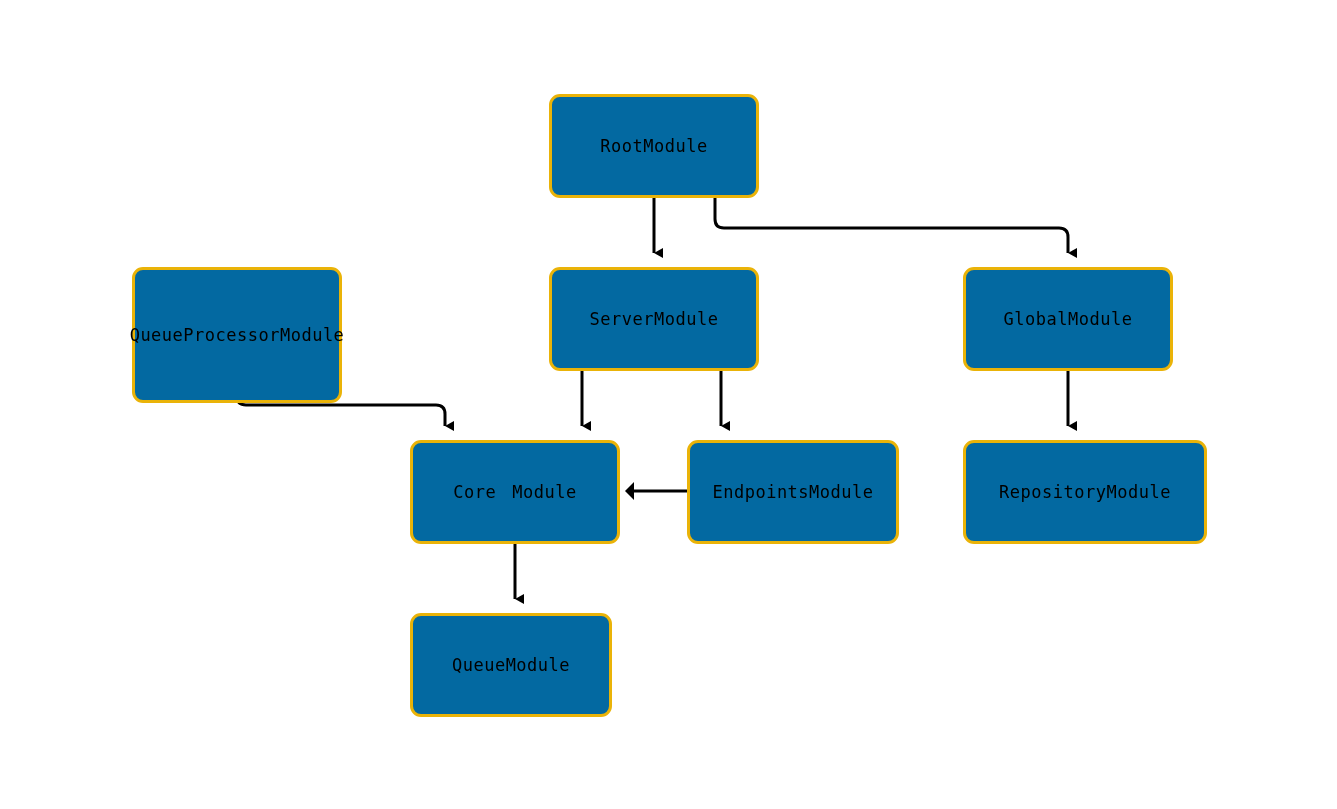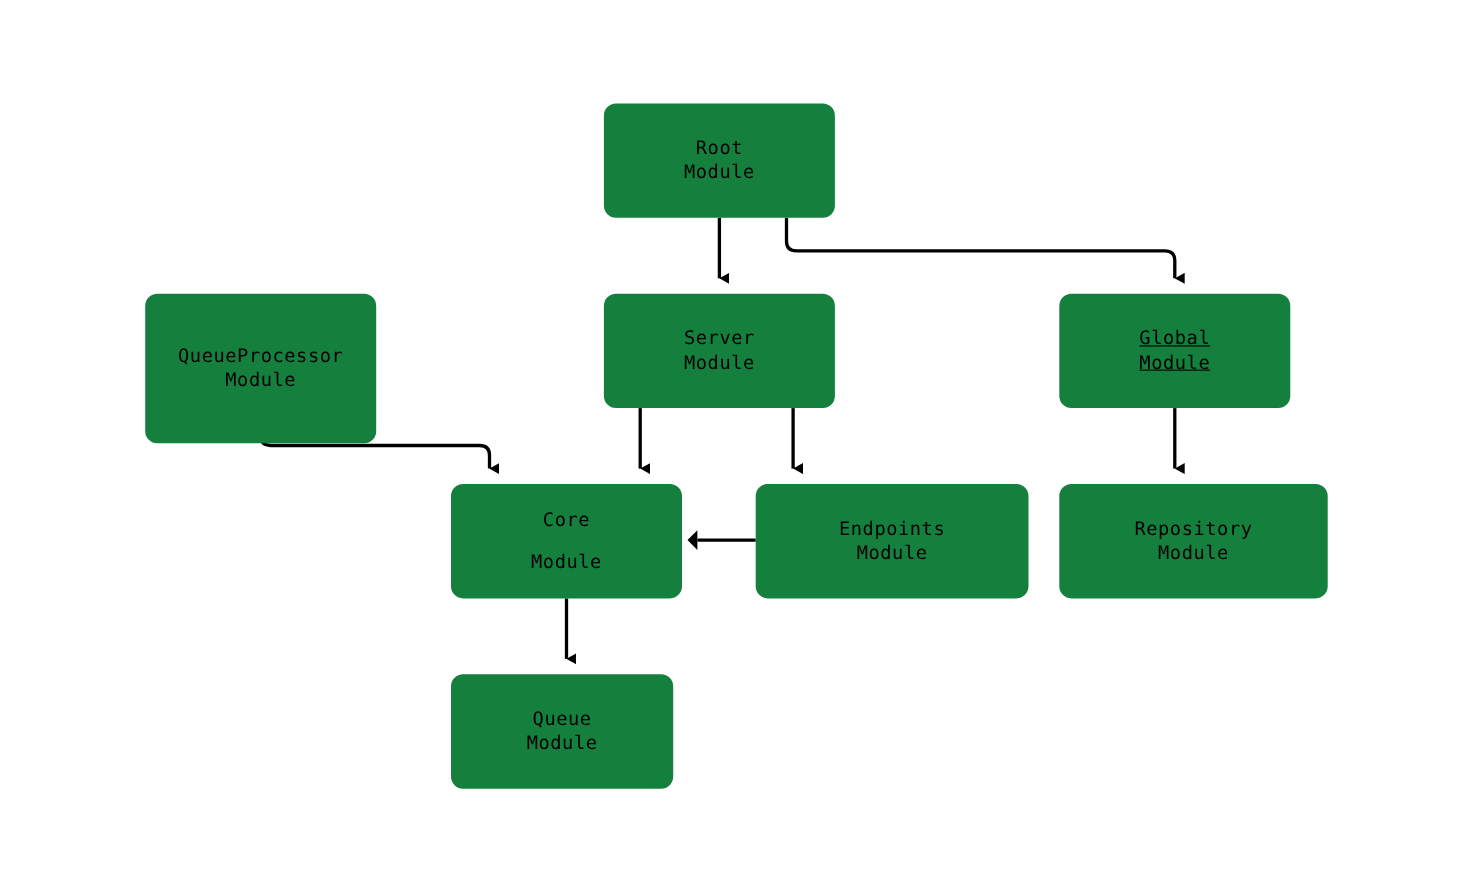--- a/index.html
+++ b/index.html
@@ -19,25 +19,25 @@
   #edge-layer {
     position: absolute;
     left: 0;
     top: 0;
     width: 1337px;
     height: 809px;
   }
   .node {
     position: absolute;
     box-sizing: border-box;
-    background: #15803d;
-    border: 3px solid #15803d;
+    background: #0369a1;
+    border: 3px solid #eab308;
     border-radius: 11px;
     display: flex;
-    flex-direction: column;
+    flex-direction: row;
     align-items: center;
     justify-content: center;
     z-index: 2;
   }
   .node-label {
     font-size: 17px;
     line-height: 22px;
     color: #000000;
     text-align: center;
     white-space: pre;
@@ -76,31 +76,31 @@
   <div class="node" style="left: 132px; top: 267px; width: 210px; height: 136px;">
     <span class="node-label">QueueProcessor</span>
     <span class="node-label">Module</span>
   </div>
 
   <div class="node" style="left: 549px; top: 267px; width: 210px; height: 104px;">
     <span class="node-label">Server</span>
     <span class="node-label">Module</span>
   </div>
 
-  <div class="node" style="left: 963px; top: 267px; width: 210px; height: 104px; text-decoration: underline;">
+  <div class="node" style="left: 963px; top: 267px; width: 210px; height: 104px;">
     <span class="node-label">Global</span>
     <span class="node-label">Module</span>
   </div>
 
   <div class="node" style="left: 410px; top: 440px; width: 210px; height: 104px; gap: 16px;">
     <span class="node-label">Core</span>
     <span class="node-label">Module</span>
   </div>
 
-  <div class="node" style="left: 687px; top: 440px; width: 248px; height: 104px;">
+  <div class="node" style="left: 687px; top: 440px; width: 212px; height: 104px;">
     <span class="node-label">Endpoints</span>
     <span class="node-label">Module</span>
   </div>
 
   <div class="node" style="left: 963px; top: 440px; width: 244px; height: 104px;">
     <span class="node-label">Repository</span>
     <span class="node-label">Module</span>
   </div>
 
   <div class="node" style="left: 410px; top: 613px; width: 202px; height: 104px;">

